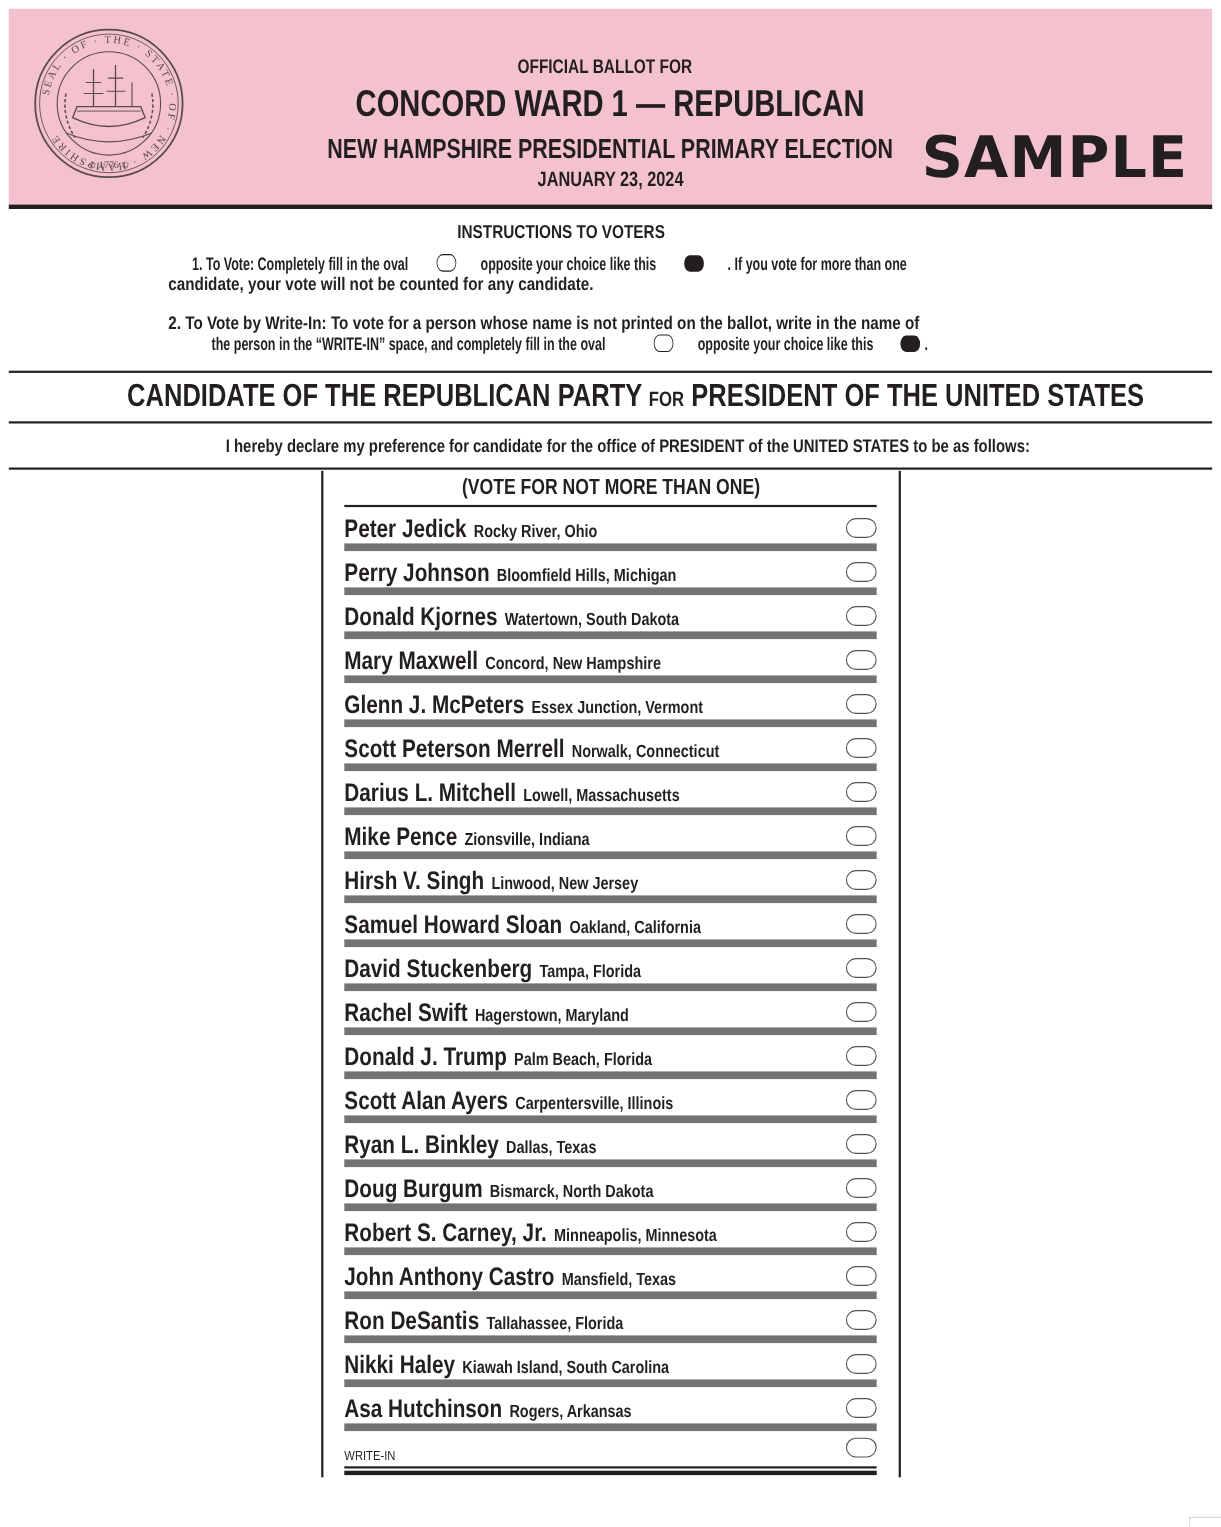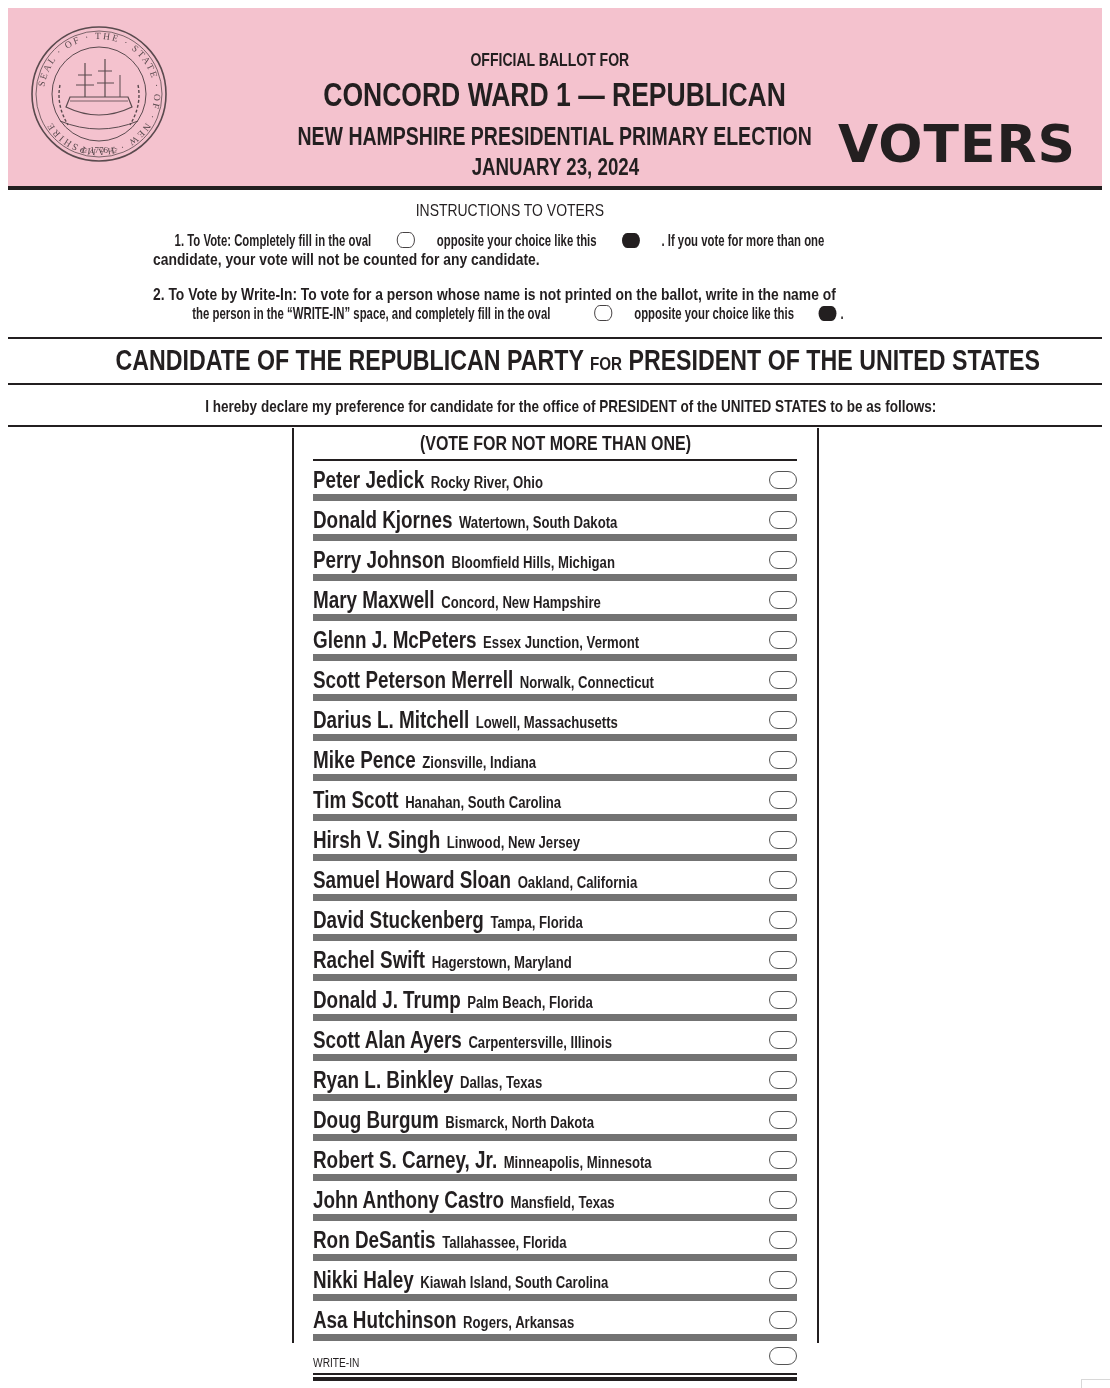--- a/index.html
+++ b/index.html
@@ -4,24 +4,24 @@
 <style>
   html, body { margin:0; padding:0; background:#ffffff; }
   body { width:1110px; height:1388px; position:relative; overflow:hidden; font-family:"Liberation Sans", sans-serif; color:#231f20; }
   .header { position:absolute; left:8px; top:8px; width:1094px; height:180px; background:#f4c2ce; }
   .header-rule { position:absolute; left:8px; top:186px; width:1094px; height:4px; background:#231f20; }
   .seal { position:absolute; left:30px; top:25px; width:138px; height:138px; }
   .hdr-line { position:absolute; left:0; width:1110px; text-align:center; font-weight:bold; white-space:nowrap; }
   .h1 { top:50px; font-size:18px; left:-5px; }
   .h2 { top:75px; font-size:34px; left:0; }
   .h3 { top:122px; font-size:25px; left:0; }
-  .h4 { top:153px; font-size:24px; left:0; }
+  .h4 { top:153px; font-size:19px; left:0; }
   .hdr-line span { display:inline-block; transform:scaleX(0.78); }
   .sample { position:absolute; left:838px; top:114px; font-family:"DejaVu Sans", sans-serif; font-weight:bold; font-size:52px; letter-spacing:1px; color:#231f20; }
-  .instr-title { position:absolute; top:201px; left:0; width:1020px; text-align:center; font-weight:normal; font-size:17px; }
+  .instr-title { position:absolute; top:201px; left:0; width:1020px; text-align:center; font-weight:bold; font-size:17px; }
   .instr-title span, .instr span, .declare span { display:inline-block; transform:scaleX(0.82); transform-origin:center; }
   .instr { position:absolute; left:153px; width:820px; font-weight:bold; font-size:16.5px; line-height:19px; }
   .instr .ln { white-space:nowrap; transform:scaleX(0.84); transform-origin:left center; display:block; }
   .oval-sm { display:inline-block; width:24px; height:14px; border:1.3px solid #231f20; border-radius:8px; vertical-align:-2px; margin:0 3px; background:#fff; }
   .oval-fill { display:inline-block; width:26px; height:15px; border-radius:8px; background:#231f20; vertical-align:-2px; margin:0 2px; }
   .rule { position:absolute; left:8px; width:1094px; background:#231f20; }
   .office { position:absolute; top:344px; left:0; width:1110px; text-align:left; font-weight:bold; font-size:29px; white-space:nowrap; }
   .office span.inner { display:inline-block; transform:scaleX(0.8); }
   .office .small { font-size:19px; }
   .declare { position:absolute; top:397px; left:16px; width:1110px; text-align:center; font-weight:bold; font-size:16.5px; white-space:nowrap; }
@@ -68,21 +68,21 @@
   <line x1="90" y1="72" x2="90" y2="50" stroke="#5a4a4e" stroke-width="1"></line>
   <path d="M48,50 L62,50 M46,60 L64,60 M68,46 L82,46 M67,58 L84,58" stroke="#5a4a4e" stroke-width="1"></path>
   <path d="M30,96 Q69,112 108,96" fill="none" stroke="#5a4a4e" stroke-width="1"></path>
   <path d="M30,60 Q26,80 38,100 M108,60 Q112,80 100,100" fill="none" stroke="#5a4a4e" stroke-width="1.4" stroke-dasharray="3,2"></path>
 </svg>
 
 <div class="hdr-line h1"><span>OFFICIAL BALLOT FOR</span></div>
 <div class="hdr-line h2"><span>CONCORD WARD 1 — REPUBLICAN</span></div>
 <div class="hdr-line h3"><span>NEW HAMPSHIRE PRESIDENTIAL PRIMARY ELECTION</span></div>
 <div class="hdr-line h4"><span>JANUARY 23, 2024</span></div>
-<div class="sample">VOTERS</div>
+<div class="sample">SAMPLE</div>
 
 <div class="instr-title"><span>INSTRUCTIONS TO VOTERS</span></div>
 
 <div class="instr" style="top:231px;">
   <span class="ln">
     <span>1. To Vote: Completely fill in the oval</span><span class="oval-sm"></span><span>opposite your choice like this</span> <span class="oval-fill"></span><span>. If you vote for more than one</span>
   </span>
   <span class="ln">candidate, your vote will not be counted for any candidate.</span>
 </div>
 
@@ -106,49 +106,45 @@
 
 <div class="vote-for"><span>(VOTE FOR NOT MORE THAN ONE)</span></div>
 
 <div class="list">
   <div class="list-top"></div>
   <div class="row">
       <span class="txt"><span class="name">Peter Jedick</span><span class="city">Rocky River, Ohio</span></span>
       <span class="oval"></span>
     </div>
   <div class="row">
+      <span class="txt"><span class="name">Perry Johnson</span><span class="city">Bloomfield Hills, Michigan</span></span>
+      <span class="oval"></span>
+    </div>
+  <div class="row">
       <span class="txt"><span class="name">Donald Kjornes</span><span class="city">Watertown, South Dakota</span></span>
       <span class="oval"></span>
     </div>
   <div class="row">
-      <span class="txt"><span class="name">Perry Johnson</span><span class="city">Bloomfield Hills, Michigan</span></span>
-      <span class="oval"></span>
-    </div>
-  <div class="row">
       <span class="txt"><span class="name">Mary Maxwell</span><span class="city">Concord, New Hampshire</span></span>
       <span class="oval"></span>
     </div>
   <div class="row">
       <span class="txt"><span class="name">Glenn J. McPeters</span><span class="city">Essex Junction, Vermont</span></span>
       <span class="oval"></span>
     </div>
   <div class="row">
       <span class="txt"><span class="name">Scott Peterson Merrell</span><span class="city">Norwalk, Connecticut</span></span>
       <span class="oval"></span>
     </div>
   <div class="row">
       <span class="txt"><span class="name">Darius L. Mitchell</span><span class="city">Lowell, Massachusetts</span></span>
       <span class="oval"></span>
     </div>
   <div class="row">
       <span class="txt"><span class="name">Mike Pence</span><span class="city">Zionsville, Indiana</span></span>
-      <span class="oval"></span>
-    </div>
-  <div class="row">
-      <span class="txt"><span class="name">Tim Scott</span><span class="city">Hanahan, South Carolina</span></span>
       <span class="oval"></span>
     </div>
   <div class="row">
       <span class="txt"><span class="name">Hirsh V. Singh</span><span class="city">Linwood, New Jersey</span></span>
       <span class="oval"></span>
     </div>
   <div class="row">
       <span class="txt"><span class="name">Samuel Howard Sloan</span><span class="city">Oakland, California</span></span>
       <span class="oval"></span>
     </div>

